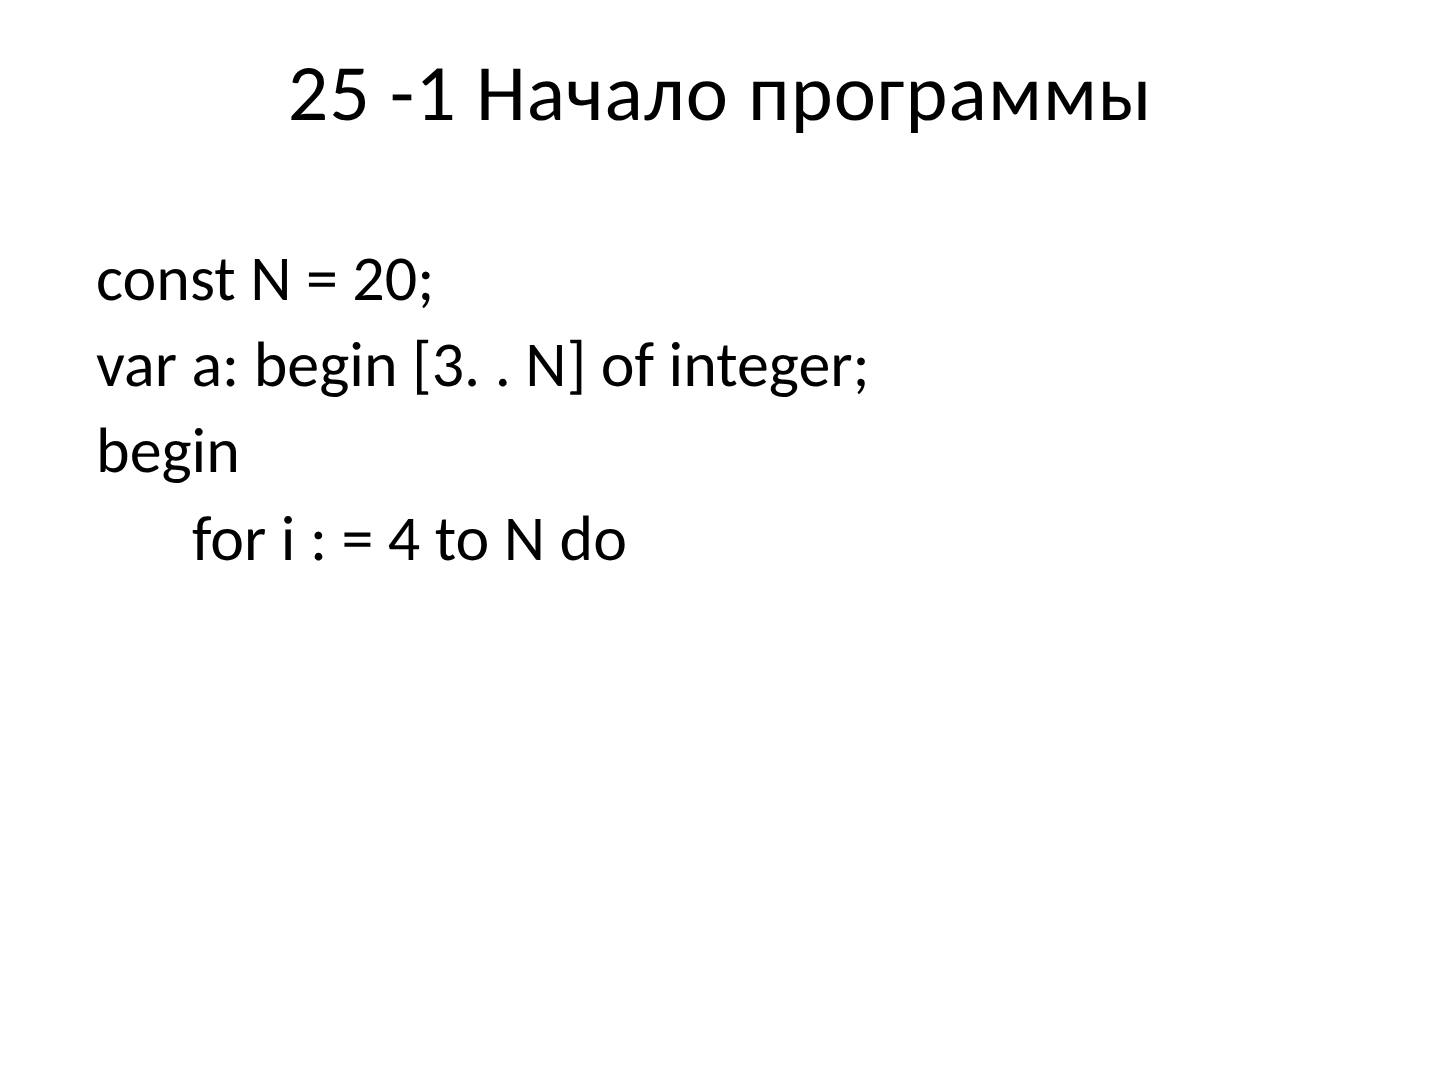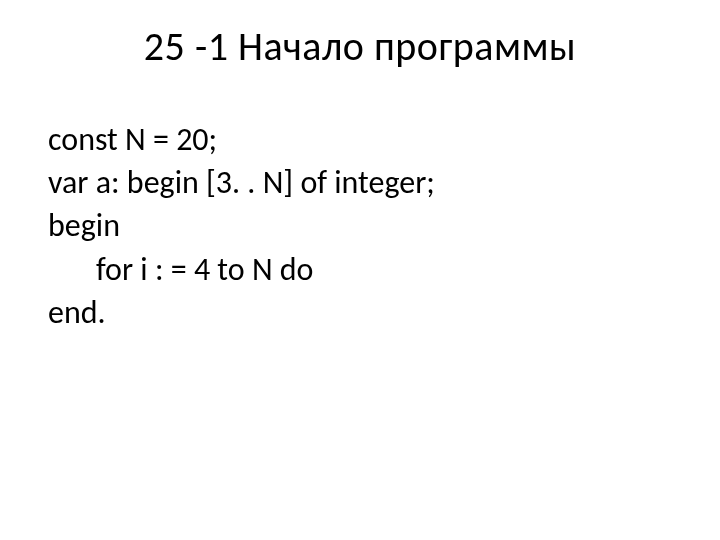--- a/index.html
+++ b/index.html
@@ -51,15 +51,14 @@
     <div class="line"><span class="b">const</span><span> N = 20;</span></div>
 
     <div class="line"><span class="b">var</span><span> a: </span><span class="b">begin</span><span> [3. . N] </span><span class="b">of integer</span><span>;</span></div>
 
 
     <div class="line"><span class="b">begin</span></div>
 
     <div class="line indent1"><span class="b">for</span><span> i : = 4 </span><span class="b">to</span><span> N </span><span class="b">do</span></div>
 
 
-    <div class="line"><span class="b">end.</span></div>
   </div>
 </div>
 
 </body></html>

